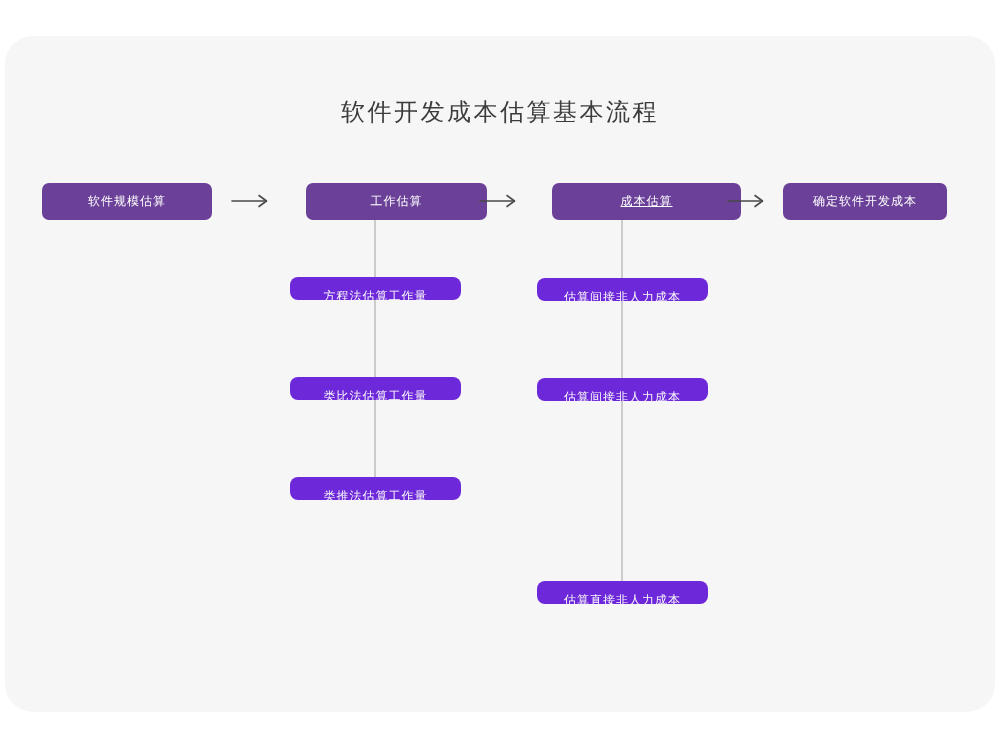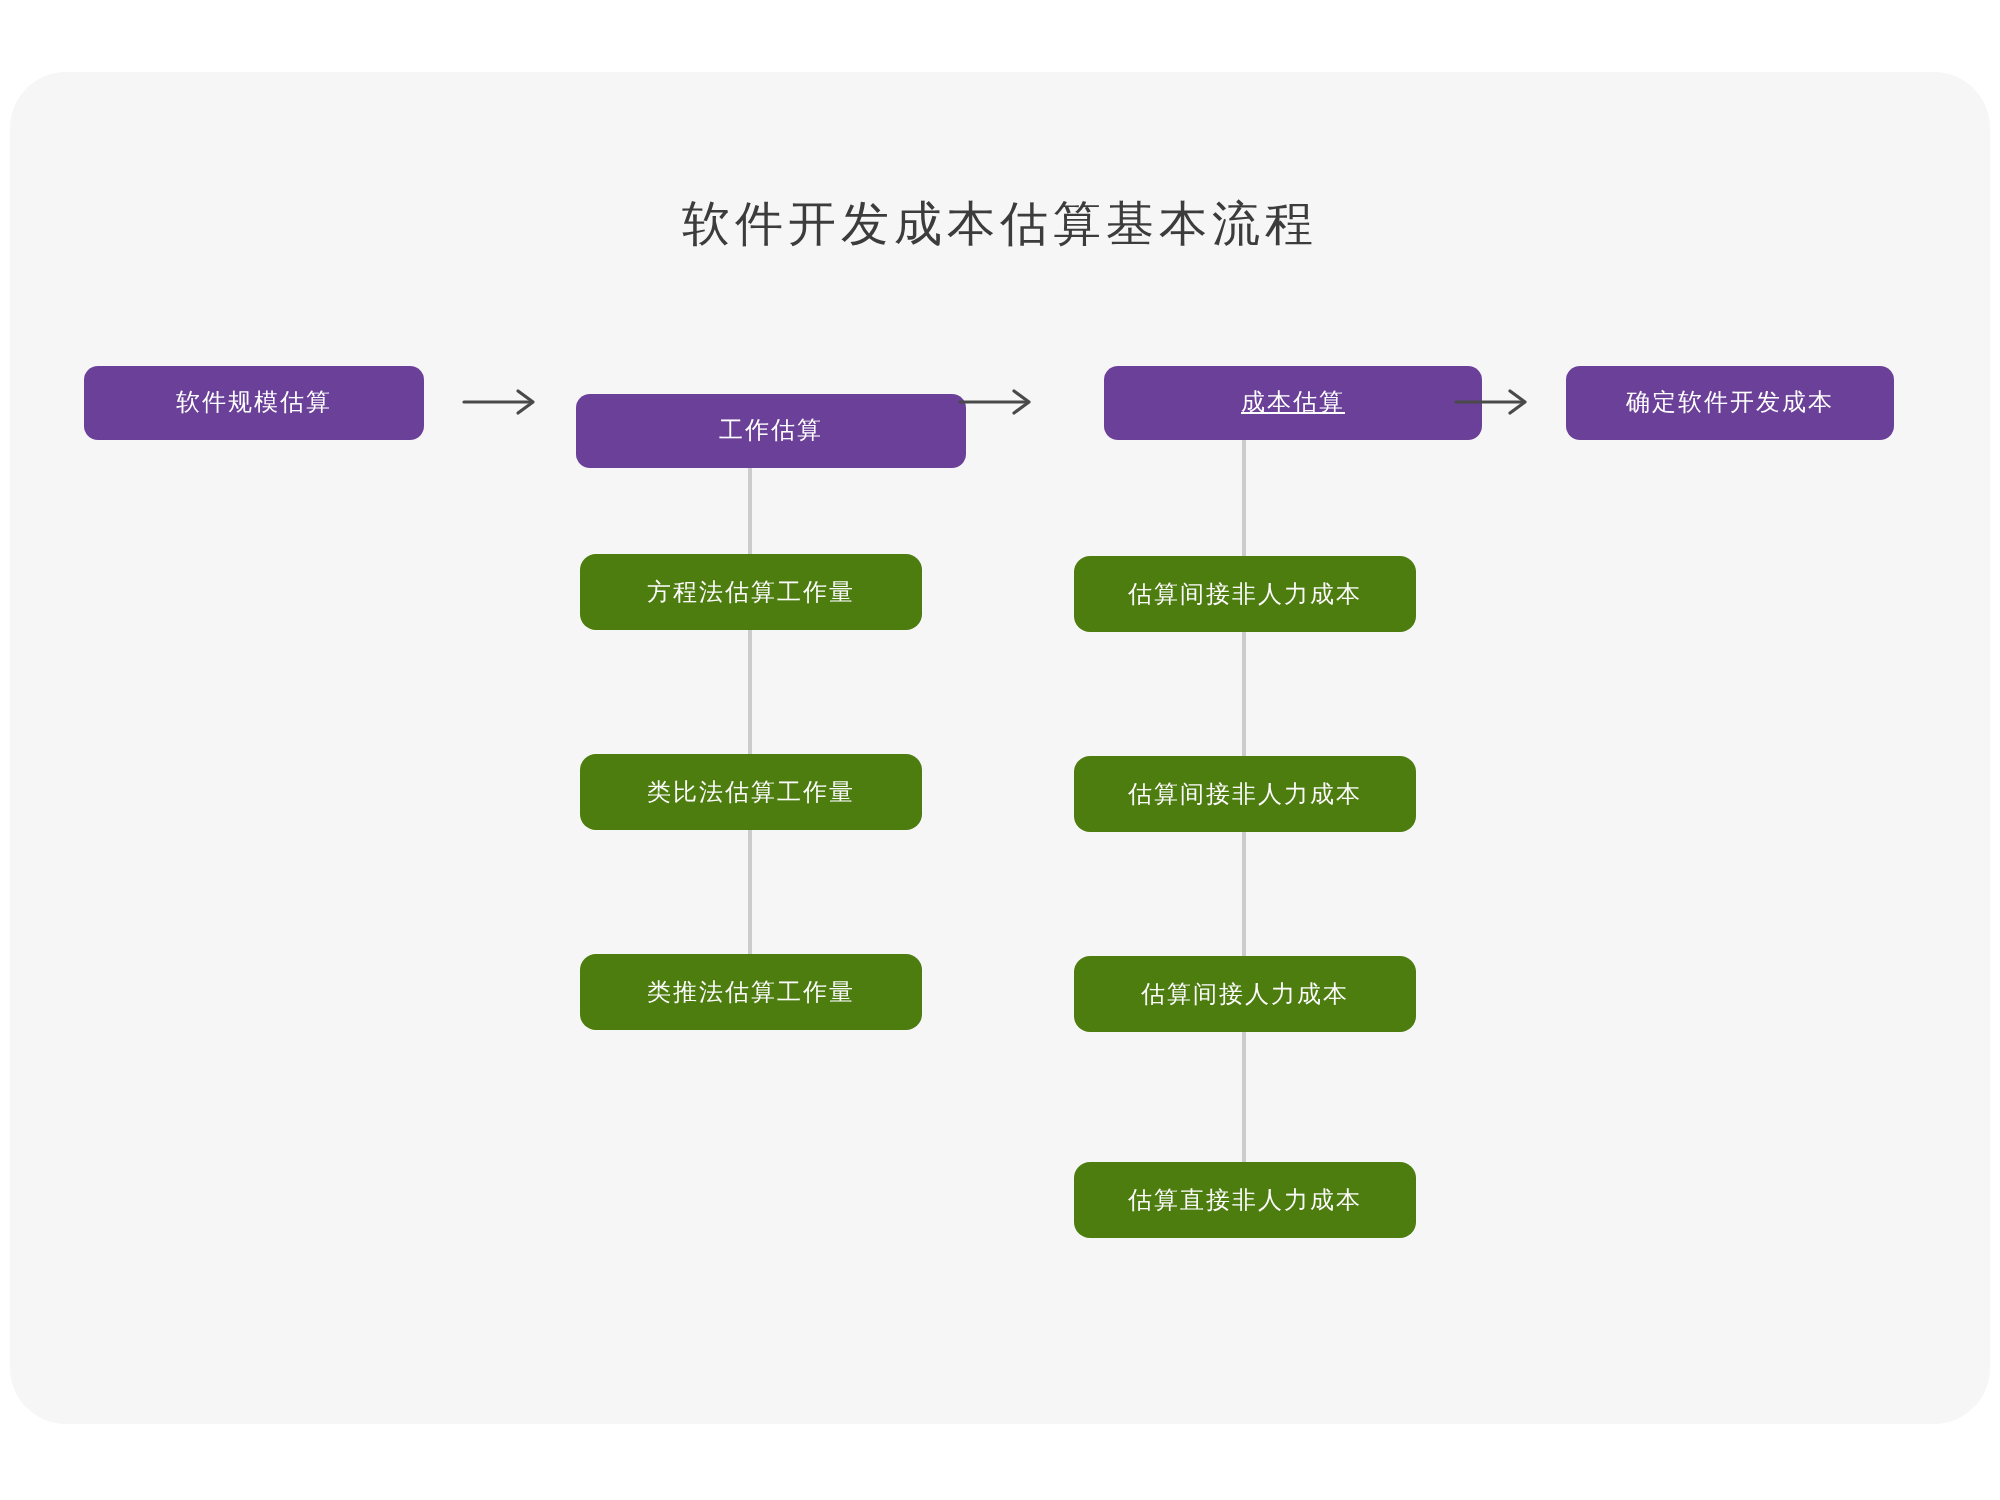--- a/index.html
+++ b/index.html
@@ -39,23 +39,23 @@
   }
 
   .node.main {
     top: 183px;
     background: #6b4098;
     color: #ffffff;
     border-radius: 7px;
   }
 
   .node.sub {
-    height: 38px;
+    height: 23px;
     line-height: 38px;
-    background: #4d7c0f;
+    background: #6d28d9;
     color: #fbfbfb;
     border-radius: 8px;
   }
 
   .arrow {
     position: absolute;
     top: 193px;
     width: 40px;
     height: 16px;
     color: #4a4a4a;
@@ -71,21 +71,21 @@
   .connector {
     position: absolute;
     width: 2px;
     background: #cccccc;
   }
   .connector.col-work { left: 374px; top: 220px; height: 258px; }
   .connector.col-cost { left: 621px; top: 220px; height: 362px; }
 
   
   .pos-step-0 { left: 42px;  width: 170px; }
-  .pos-step-1 { left: 288px; width: 195px; margin-top: 14px; }
+  .pos-step-1 { left: 306px; width: 181px; }
   .pos-step-2 { left: 552px; width: 189px; text-decoration: underline; }
   .pos-step-3 { left: 783px; width: 164px; }
 
   
   .pos-arrow-0 { left: 230px; }
   .pos-arrow-1 { left: 478px; }
   .pos-arrow-2 { left: 726px; }
 
   
   .pos-work-0 { left: 290px; width: 171px; top: 277px; }
@@ -132,16 +132,15 @@
   </svg>
 
   <div class="node main pos-step-3">确定软件开发成本</div>
 
   <div class="node sub pos-work-0">方程法估算工作量</div>
   <div class="node sub pos-work-1">类比法估算工作量</div>
   <div class="node sub pos-work-2">类推法估算工作量</div>
 
   <div class="node sub pos-cost-0">估算间接非人力成本</div>
   <div class="node sub pos-cost-1">估算间接非人力成本</div>
-  <div class="node sub pos-cost-2">估算间接人力成本</div>
   <div class="node sub pos-cost-3">估算直接非人力成本</div>
 
 </div>
 
 </body></html>

